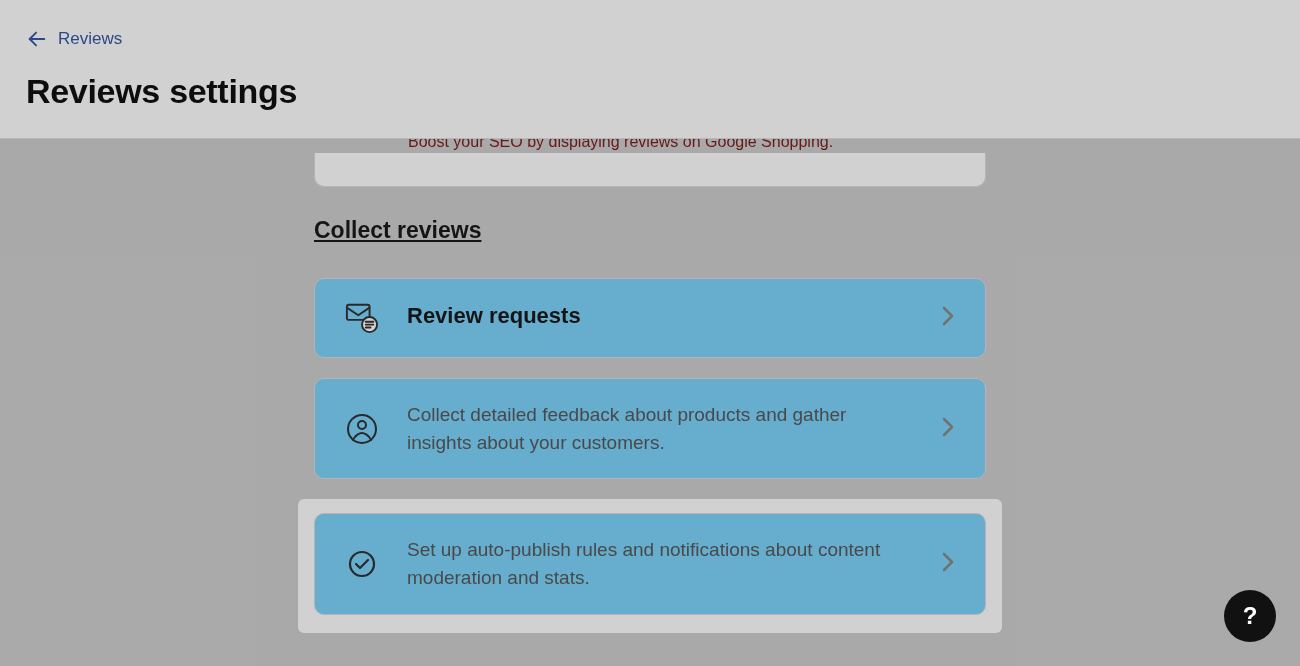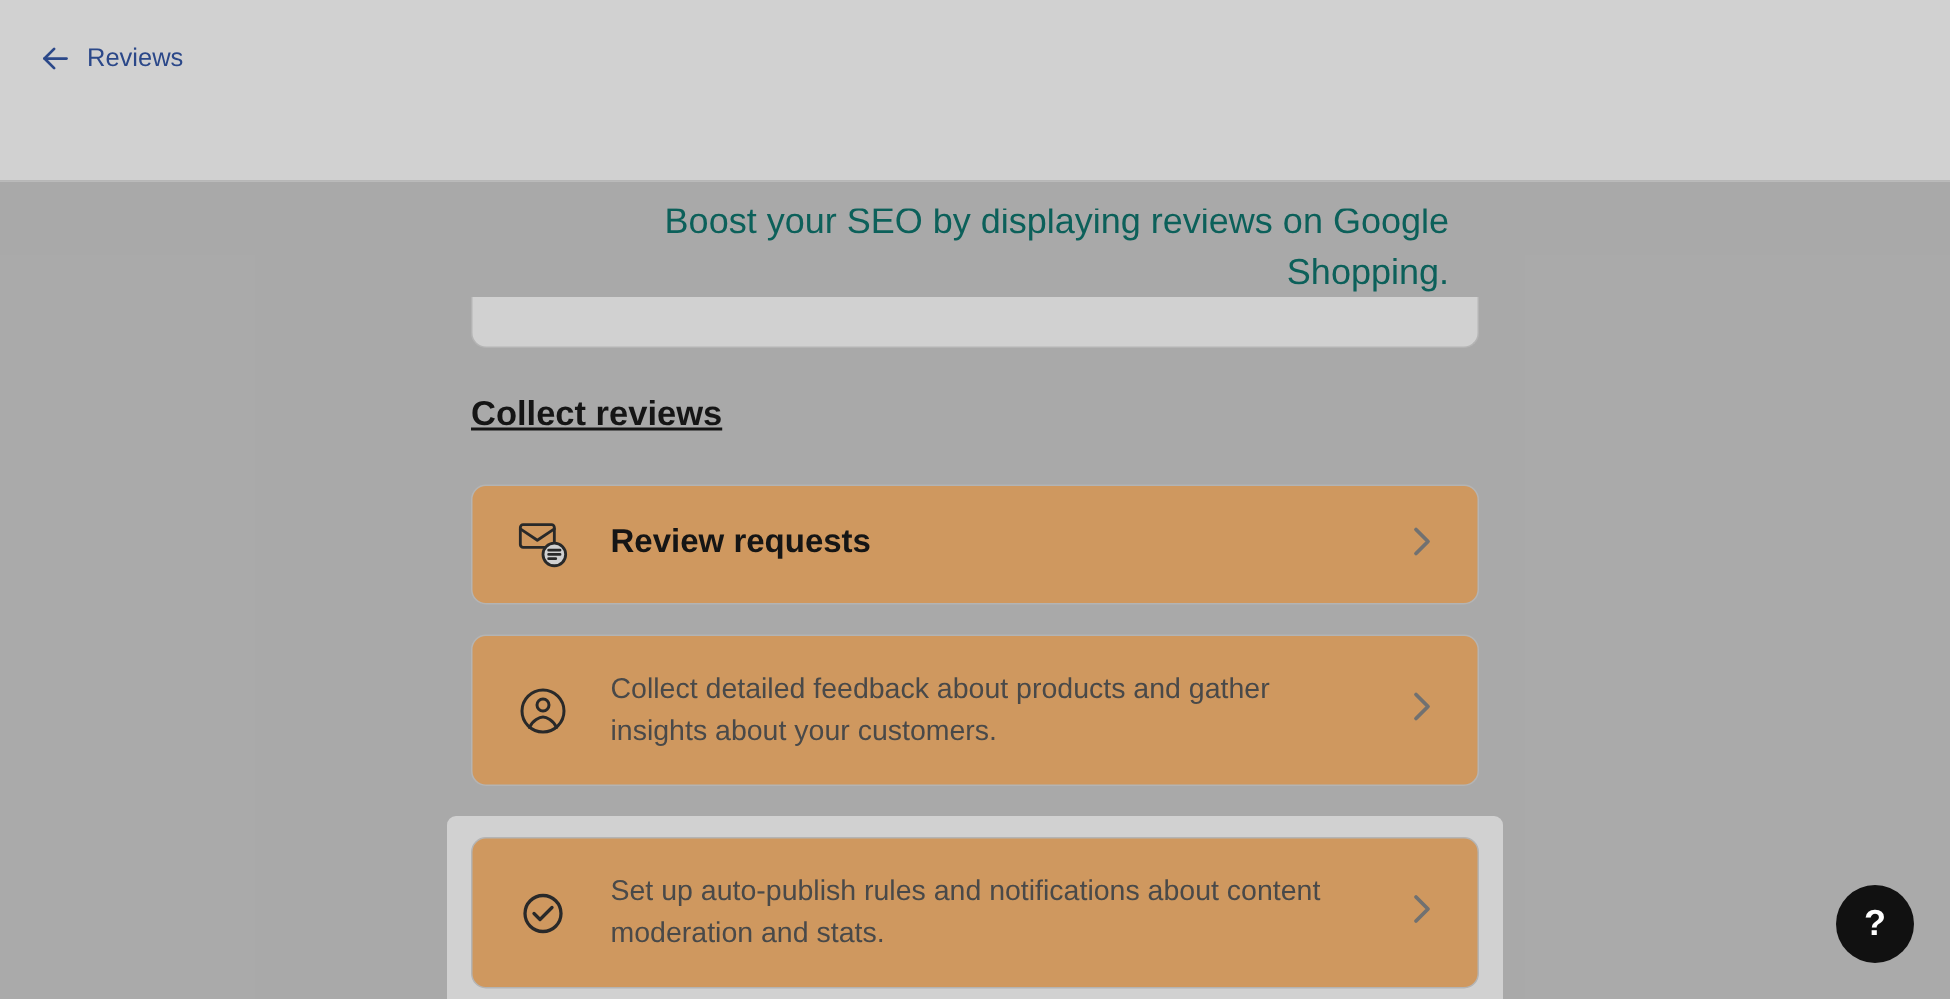--- a/index.html
+++ b/index.html
@@ -3,21 +3,21 @@
 <meta charset="utf-8">
 <style>
   * { box-sizing: border-box; margin: 0; padding: 0; }
   html, body { width: 1300px; height: 666px; font-family: -apple-system, BlinkMacSystemFont, "Segoe UI", Helvetica, Arial, sans-serif; background: #cfcfcf; overflow: hidden; }
   
   .overlay { position: absolute; inset: 0; background: rgba(0,0,0,0.18); pointer-events: none; z-index: 5; }
 
   .header {
     position: relative;
     width: 100%;
-    height: 121px;
+    height: 139px;
     background: #ffffff;
     border-bottom: 1px solid #e0e0e0;
     padding: 28px 26px 0 26px;
     z-index: 1;
   }
   .back-link {
     display: inline-flex;
     align-items: center;
     gap: 10px;
     color: #3558a8;
@@ -42,47 +42,46 @@
     overflow: hidden;
     z-index: 1;
   }
   .column {
     width: 672px;
     margin: 0 auto;
     position: relative;
   }
 
   .partial-desc {
-    font-size: 24px;
-    color: #0f766e;
+    font-size: 16px;
+    color: #7f1d1d;
     padding: 0 20px 0 94px;
     margin-top: -8px;
     line-height: 1.4;
-    text-align: right;
   }
   .partial-card-bottom {
     border: 1px solid #dcdcdc;
     border-top: none;
     border-radius: 0 0 10px 10px;
     height: 34px;
     background: #fff;
     margin-bottom: 30px;
   }
   .partial-wrap { position: relative; }
 
   .section-title {
     font-size: 23px;
     font-weight: 700;
     color: #1a1a1a;
     margin: 6px 0 34px 0;
     text-decoration: underline;
   }
 
   .card {
-    background: #fdba74;
+    background: #7dd3fc;
     border: 1px solid #dcdcdc;
     border-radius: 10px;
     padding: 22px 24px 22px 30px;
     display: flex;
     align-items: center;
     gap: 28px;
     margin-bottom: 20px;
     cursor: pointer;
     position: relative;
   }
@@ -129,20 +128,21 @@
 <div class="header">
   <div class="back-link">
     <span class="back-arrow">
       <svg width="22" height="22" viewBox="0 0 24 24" fill="none" stroke="#3558a8" stroke-width="2" stroke-linecap="round" stroke-linejoin="round">
           <line x1="20" y1="12" x2="4" y2="12"></line>
           <polyline points="11 19 4 12 11 5"></polyline>
         </svg>
     </span>
     <span>Reviews</span>
   </div>
+  <h1 class="page-title">Reviews settings</h1>
 </div>
 
 <div class="content">
   <div class="column">
 
     <div class="partial-wrap">
       <div class="partial-desc">Boost your SEO by displaying reviews on Google Shopping.</div>
       <div class="partial-card-bottom"></div>
     </div>
 

